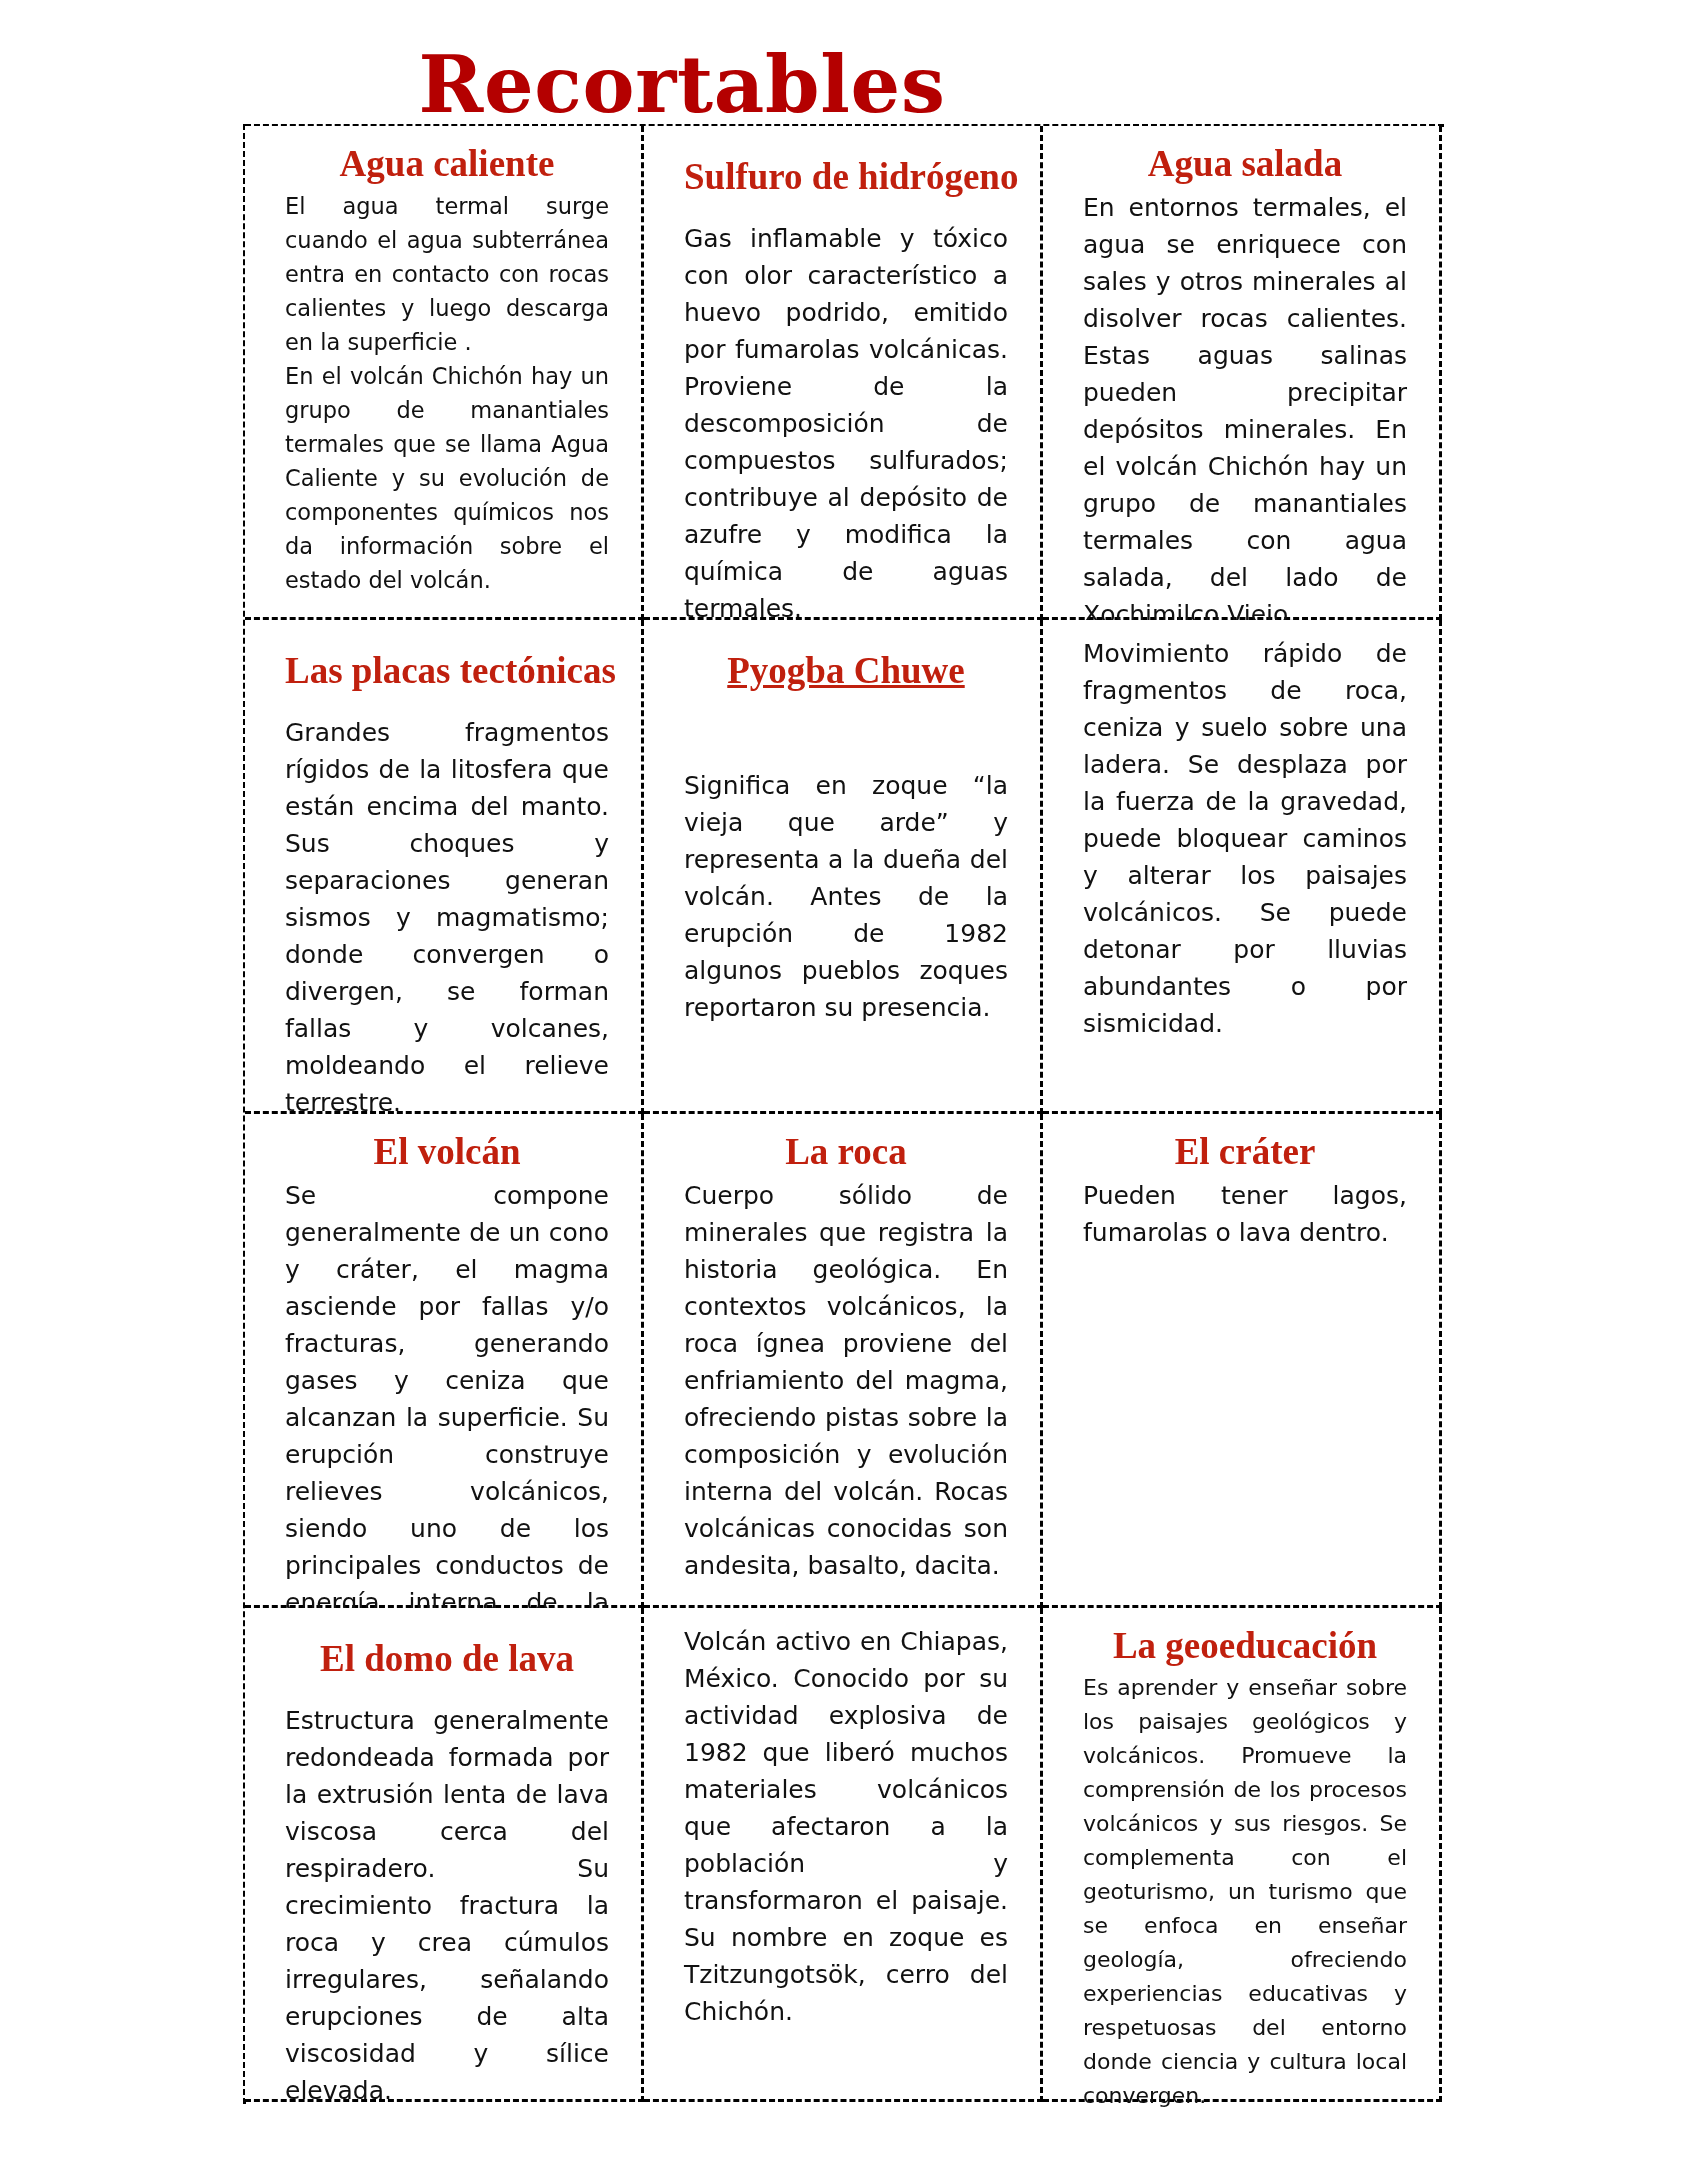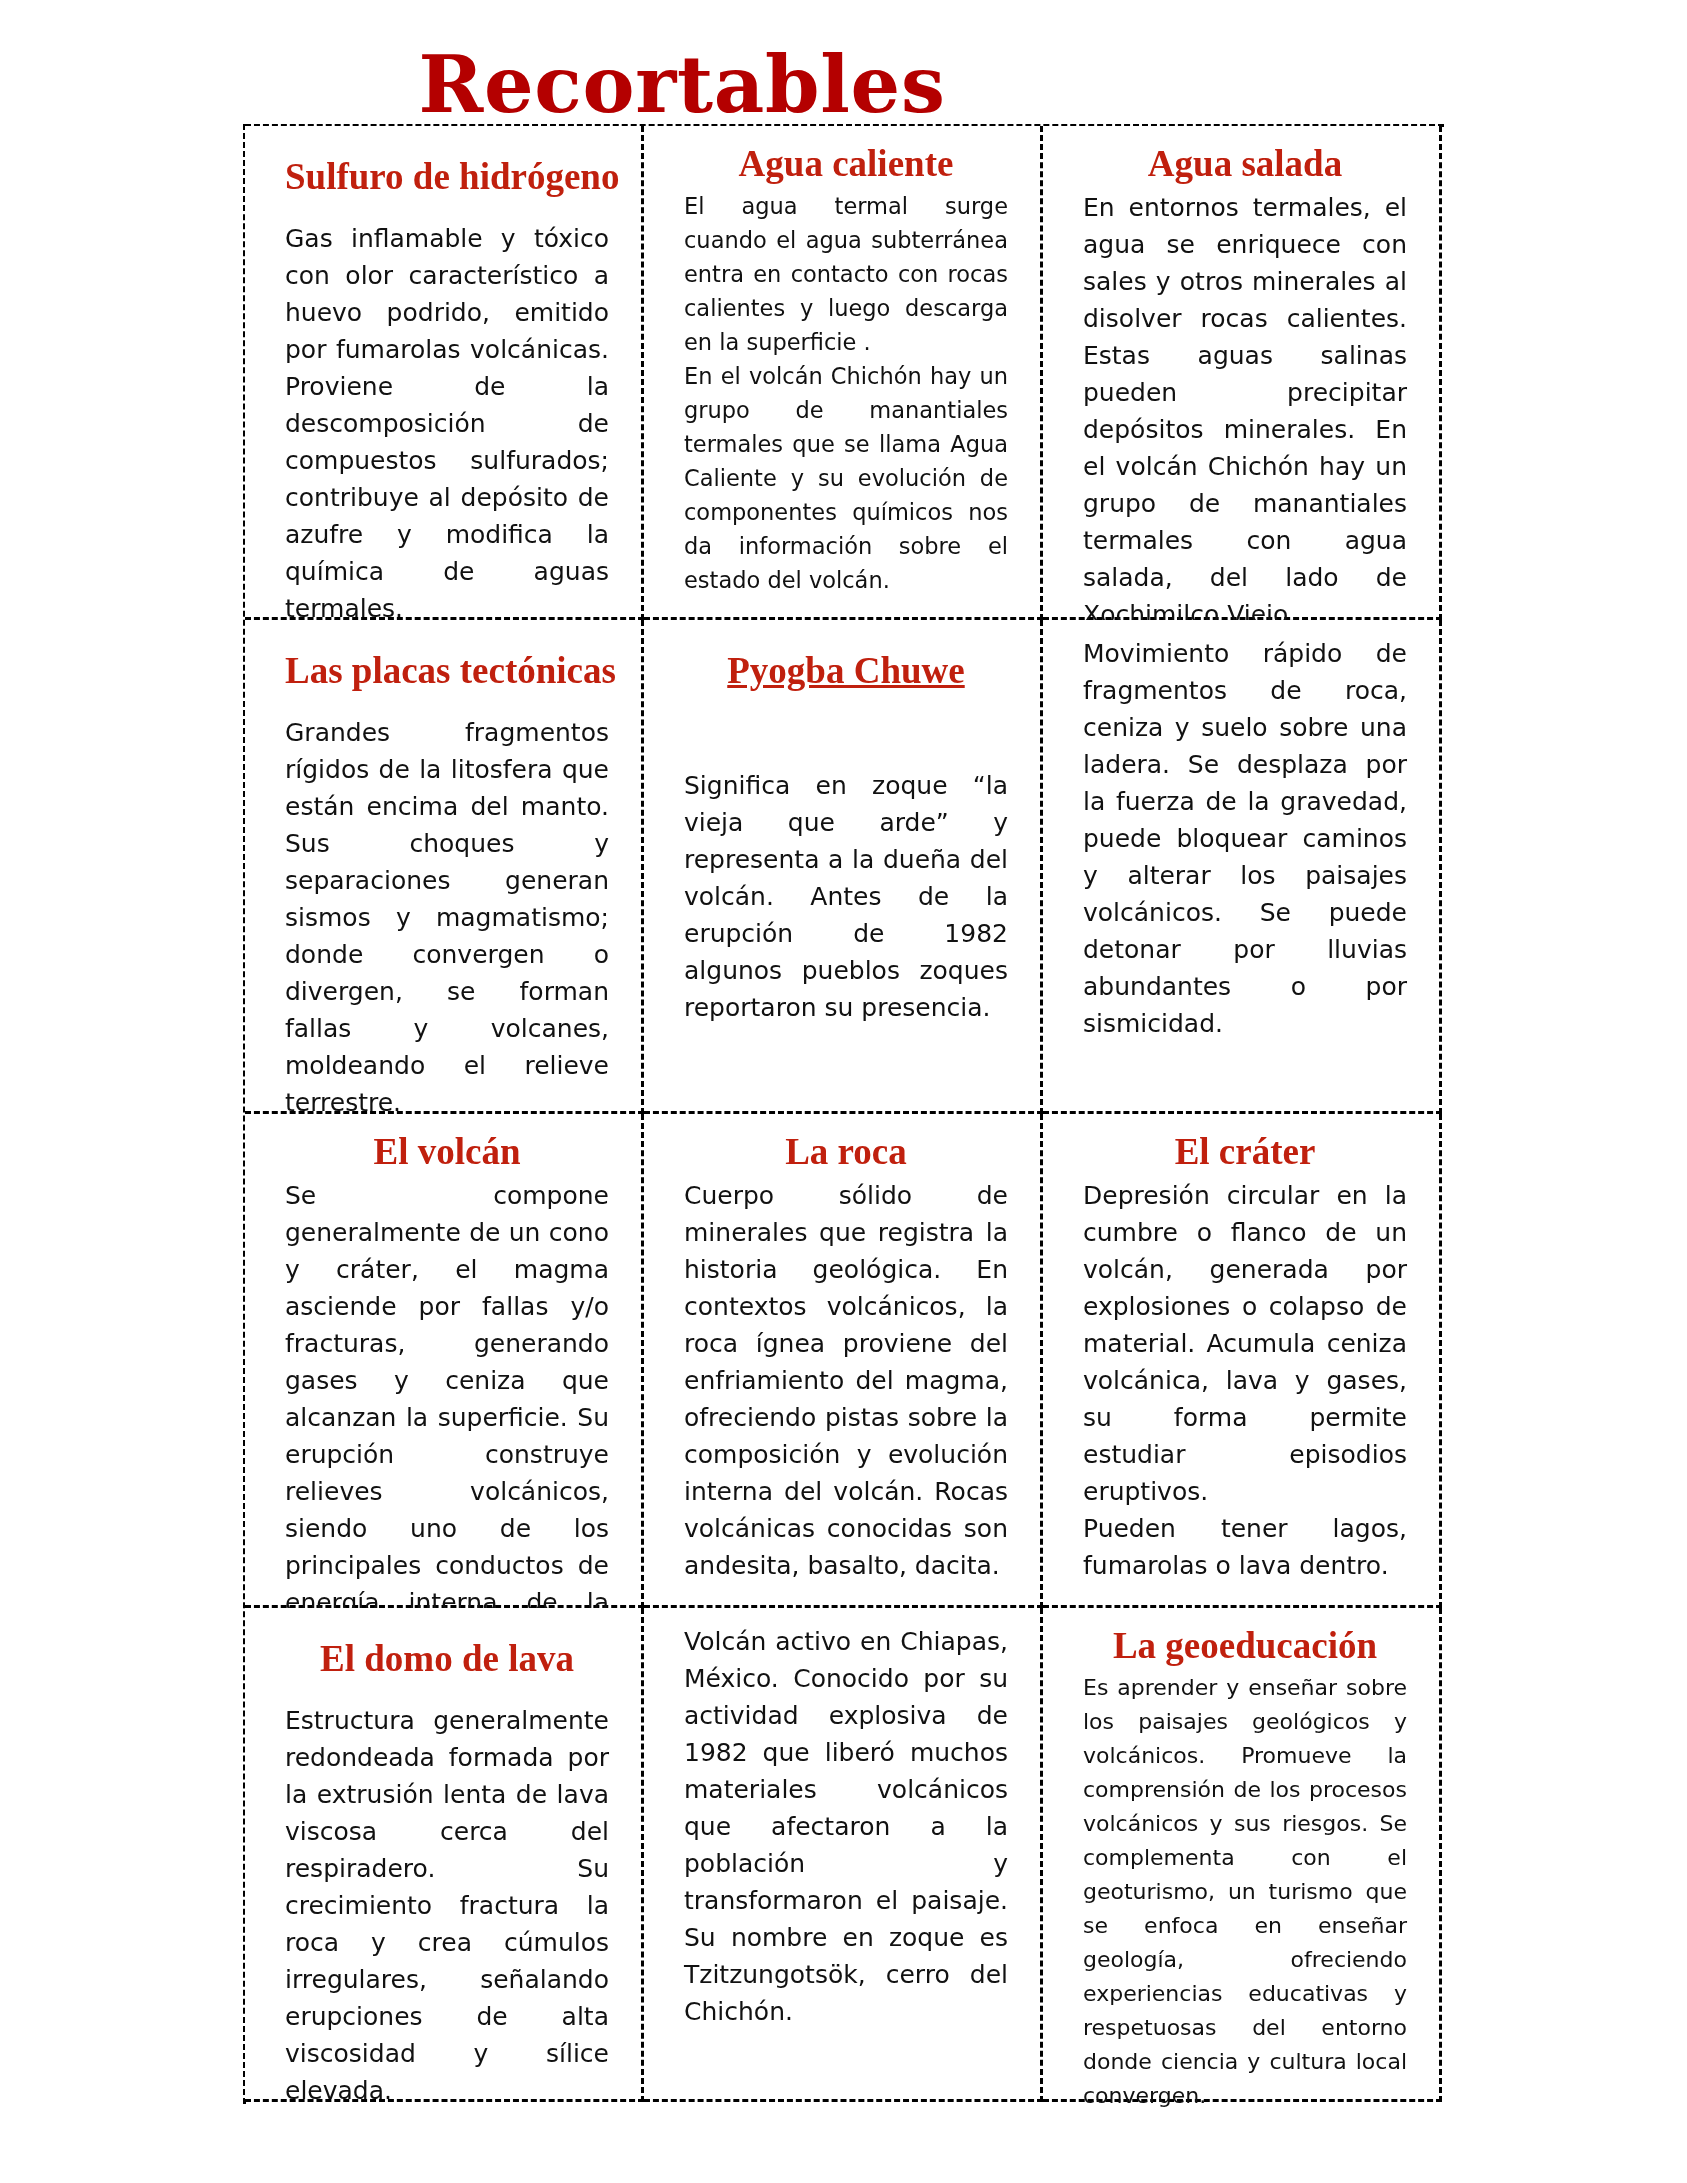--- a/index.html
+++ b/index.html
@@ -103,32 +103,32 @@
 </head>
 <body>
 
 <h1 class="page-title">Recortables</h1>
 
 <div class="grid-top"></div>
 <div class="grid-left"></div>
 
 <div class="grid">
 
-  <div class="card spaced">
-    <h2 class="card-title">Sulfuro de hidrógeno</h2>
-    <div class="card-body">
-      <p>Gas inflamable y tóxico con olor característico a huevo podrido, emitido por fumarolas volcánicas. Proviene de la descomposición de compuestos sulfurados; contribuye al depósito de azufre y modifica la química de aguas termales.</p>
-    </div>
-  </div>
-
   <div class="card compact">
     <h2 class="card-title">Agua caliente</h2>
     <div class="card-body">
       <p>El agua termal surge cuando el agua subterránea entra en contacto con rocas calientes y luego descarga en la superficie .</p>
       <p>En el volcán Chichón hay un grupo de manantiales termales que se llama Agua Caliente y su evolución de componentes químicos nos da información sobre el estado del volcán.</p>
+    </div>
+  </div>
+
+  <div class="card spaced">
+    <h2 class="card-title">Sulfuro de hidrógeno</h2>
+    <div class="card-body">
+      <p>Gas inflamable y tóxico con olor característico a huevo podrido, emitido por fumarolas volcánicas. Proviene de la descomposición de compuestos sulfurados; contribuye al depósito de azufre y modifica la química de aguas termales.</p>
     </div>
   </div>
 
   <div class="card">
     <h2 class="card-title">Agua salada</h2>
     <div class="card-body">
       <p>En entornos termales, el agua se enriquece con sales y otros minerales al disolver rocas calientes. Estas aguas salinas pueden precipitar depósitos minerales. En el volcán Chichón hay un grupo de manantiales termales con agua salada, del lado de Xochimilco Viejo.</p>
     </div>
   </div>
 
@@ -162,21 +162,20 @@
   <div class="card">
     <h2 class="card-title">La roca</h2>
     <div class="card-body">
       <p>Cuerpo sólido de minerales que registra la historia geológica. En contextos volcánicos, la roca ígnea proviene del enfriamiento del magma, ofreciendo pistas sobre la composición y evolución interna del volcán. Rocas volcánicas conocidas son andesita, basalto, dacita.</p>
     </div>
   </div>
 
   <div class="card">
     <h2 class="card-title">El cráter</h2>
     <div class="card-body">
-      <p>Depresión circular en la cumbre o flanco de un volcán, generada por explosiones o colapso de material. Acumula ceniza volcánica, lava y gases, su forma permite estudiar episodios eruptivos.</p>
       <p>Pueden tener lagos, fumarolas o lava dentro.</p>
     </div>
   </div>
 
   <div class="card spaced">
     <h2 class="card-title">El domo de lava</h2>
     <div class="card-body">
       <p>Estructura generalmente redondeada formada por la extrusión lenta de lava viscosa cerca del respiradero. Su crecimiento fractura la roca y crea cúmulos irregulares, señalando erupciones de alta viscosidad y sílice elevada.</p>
     </div>
   </div>

